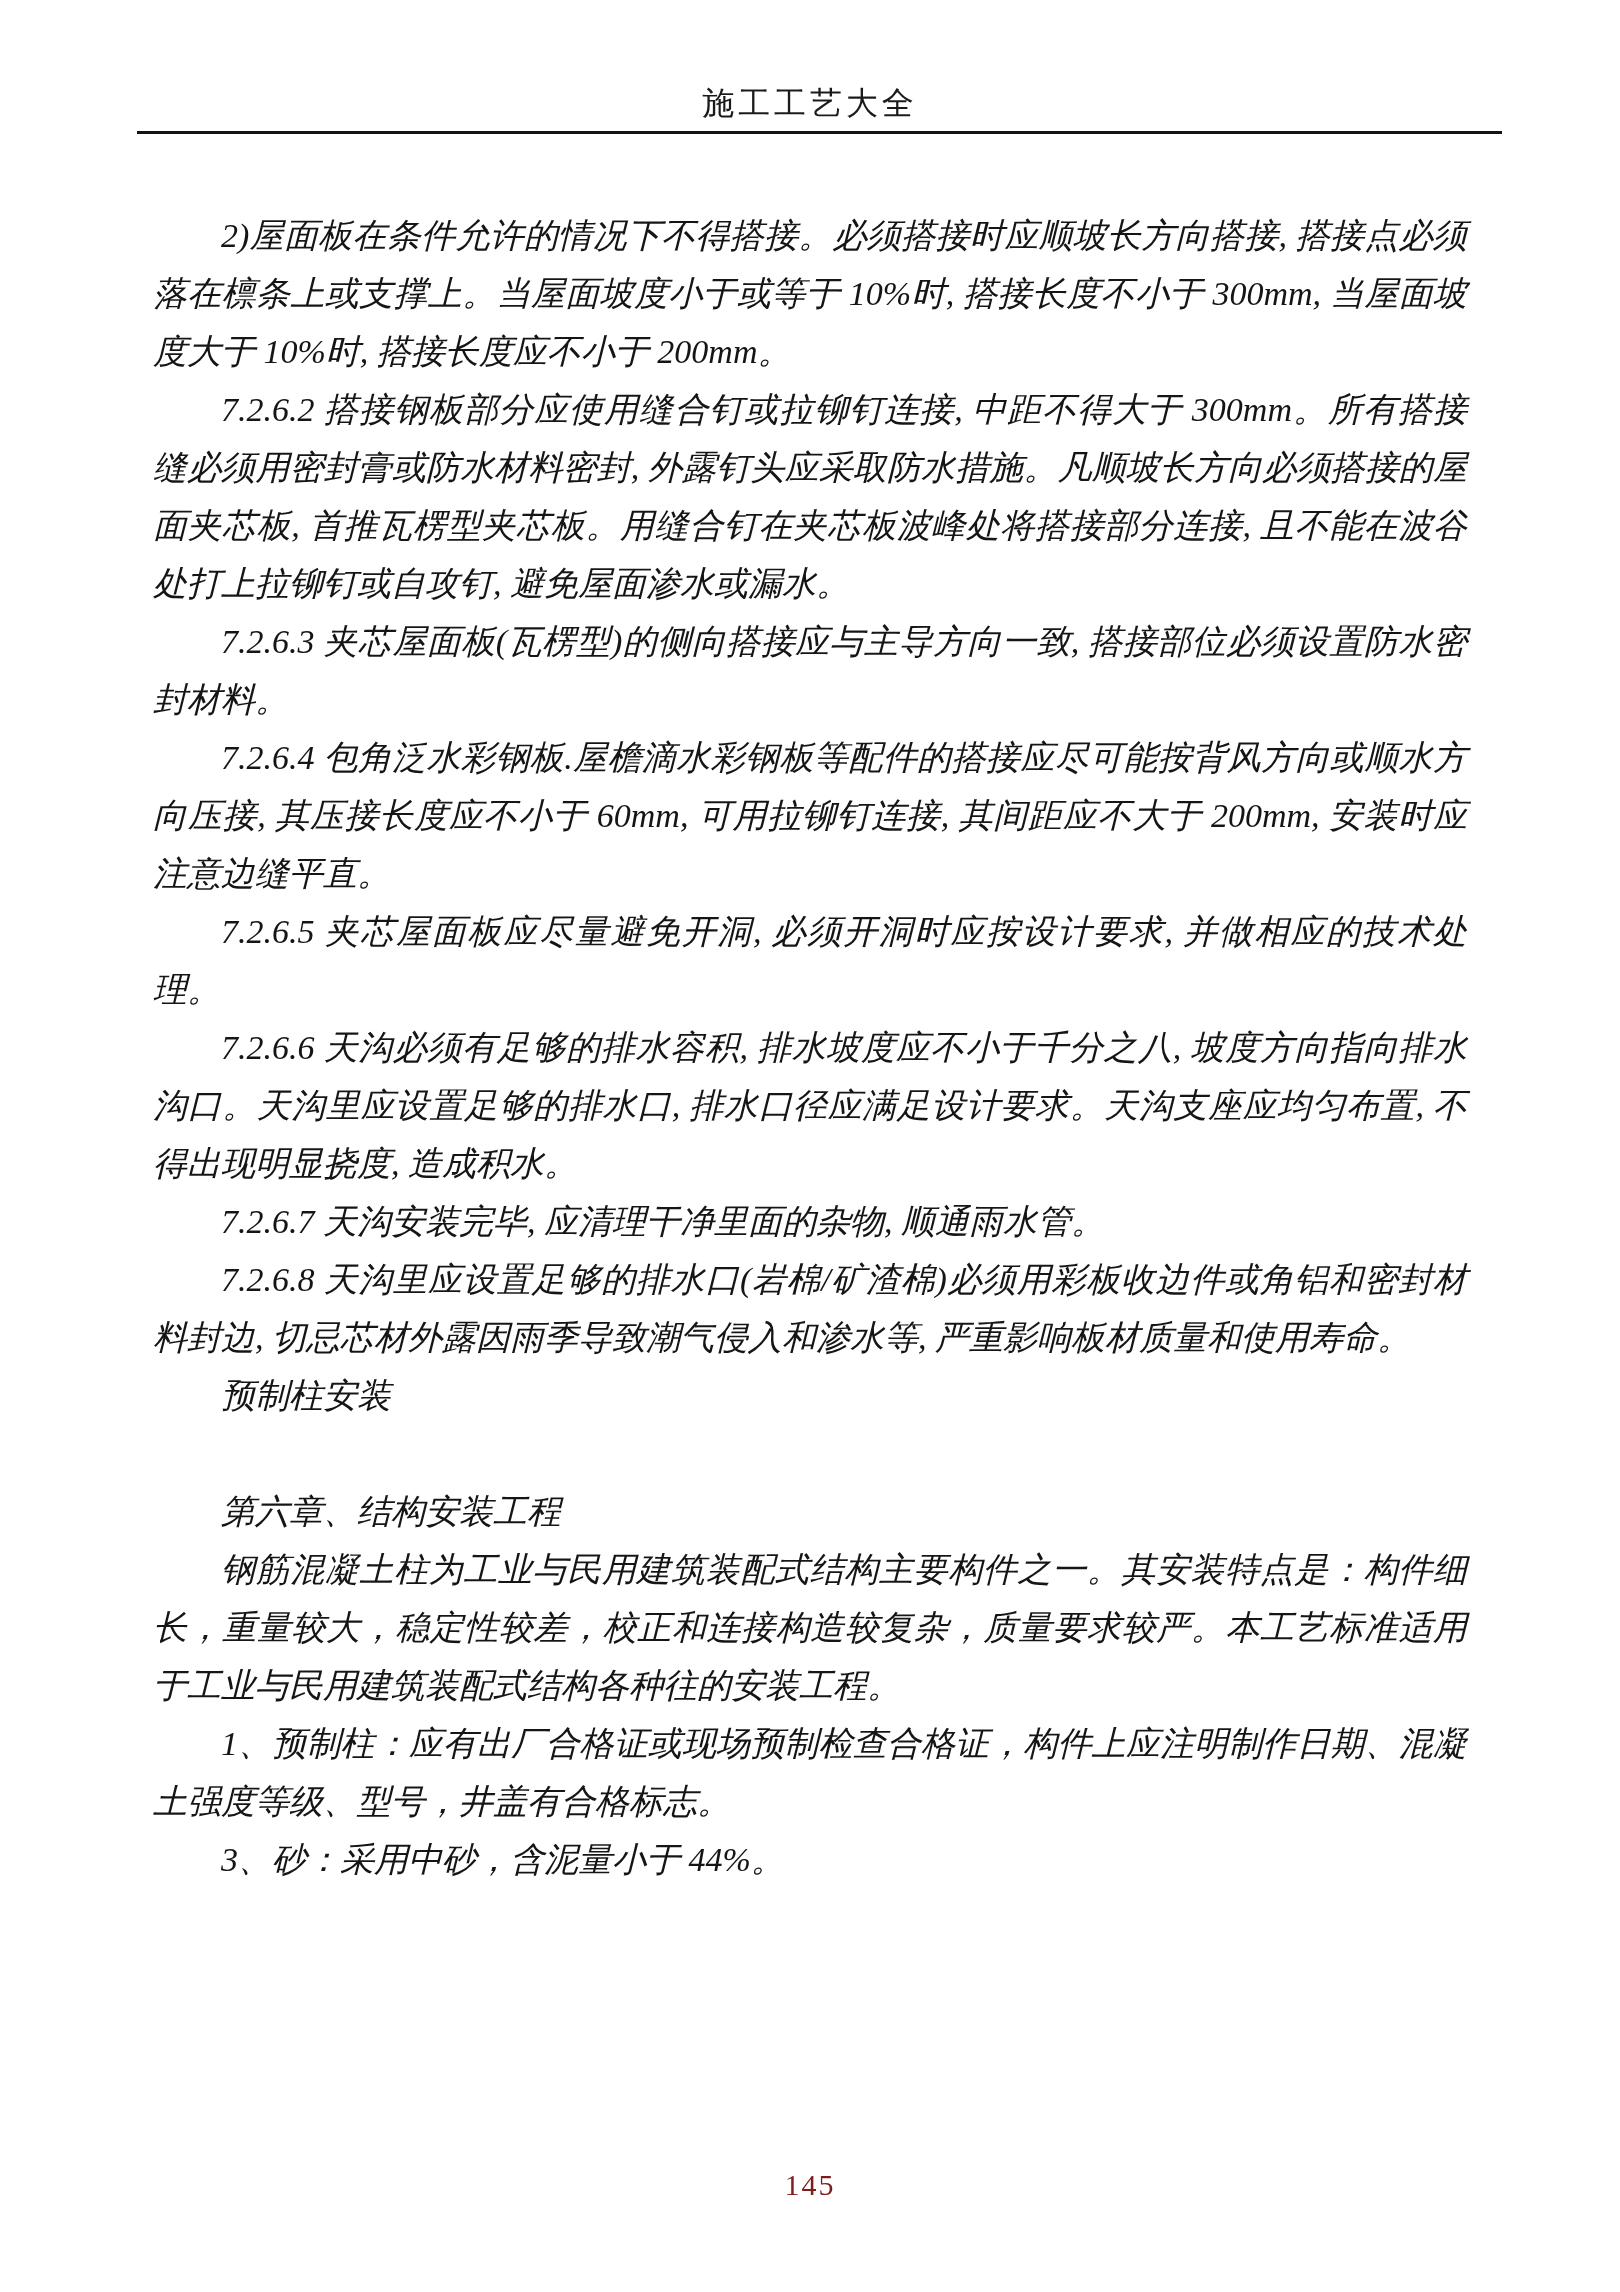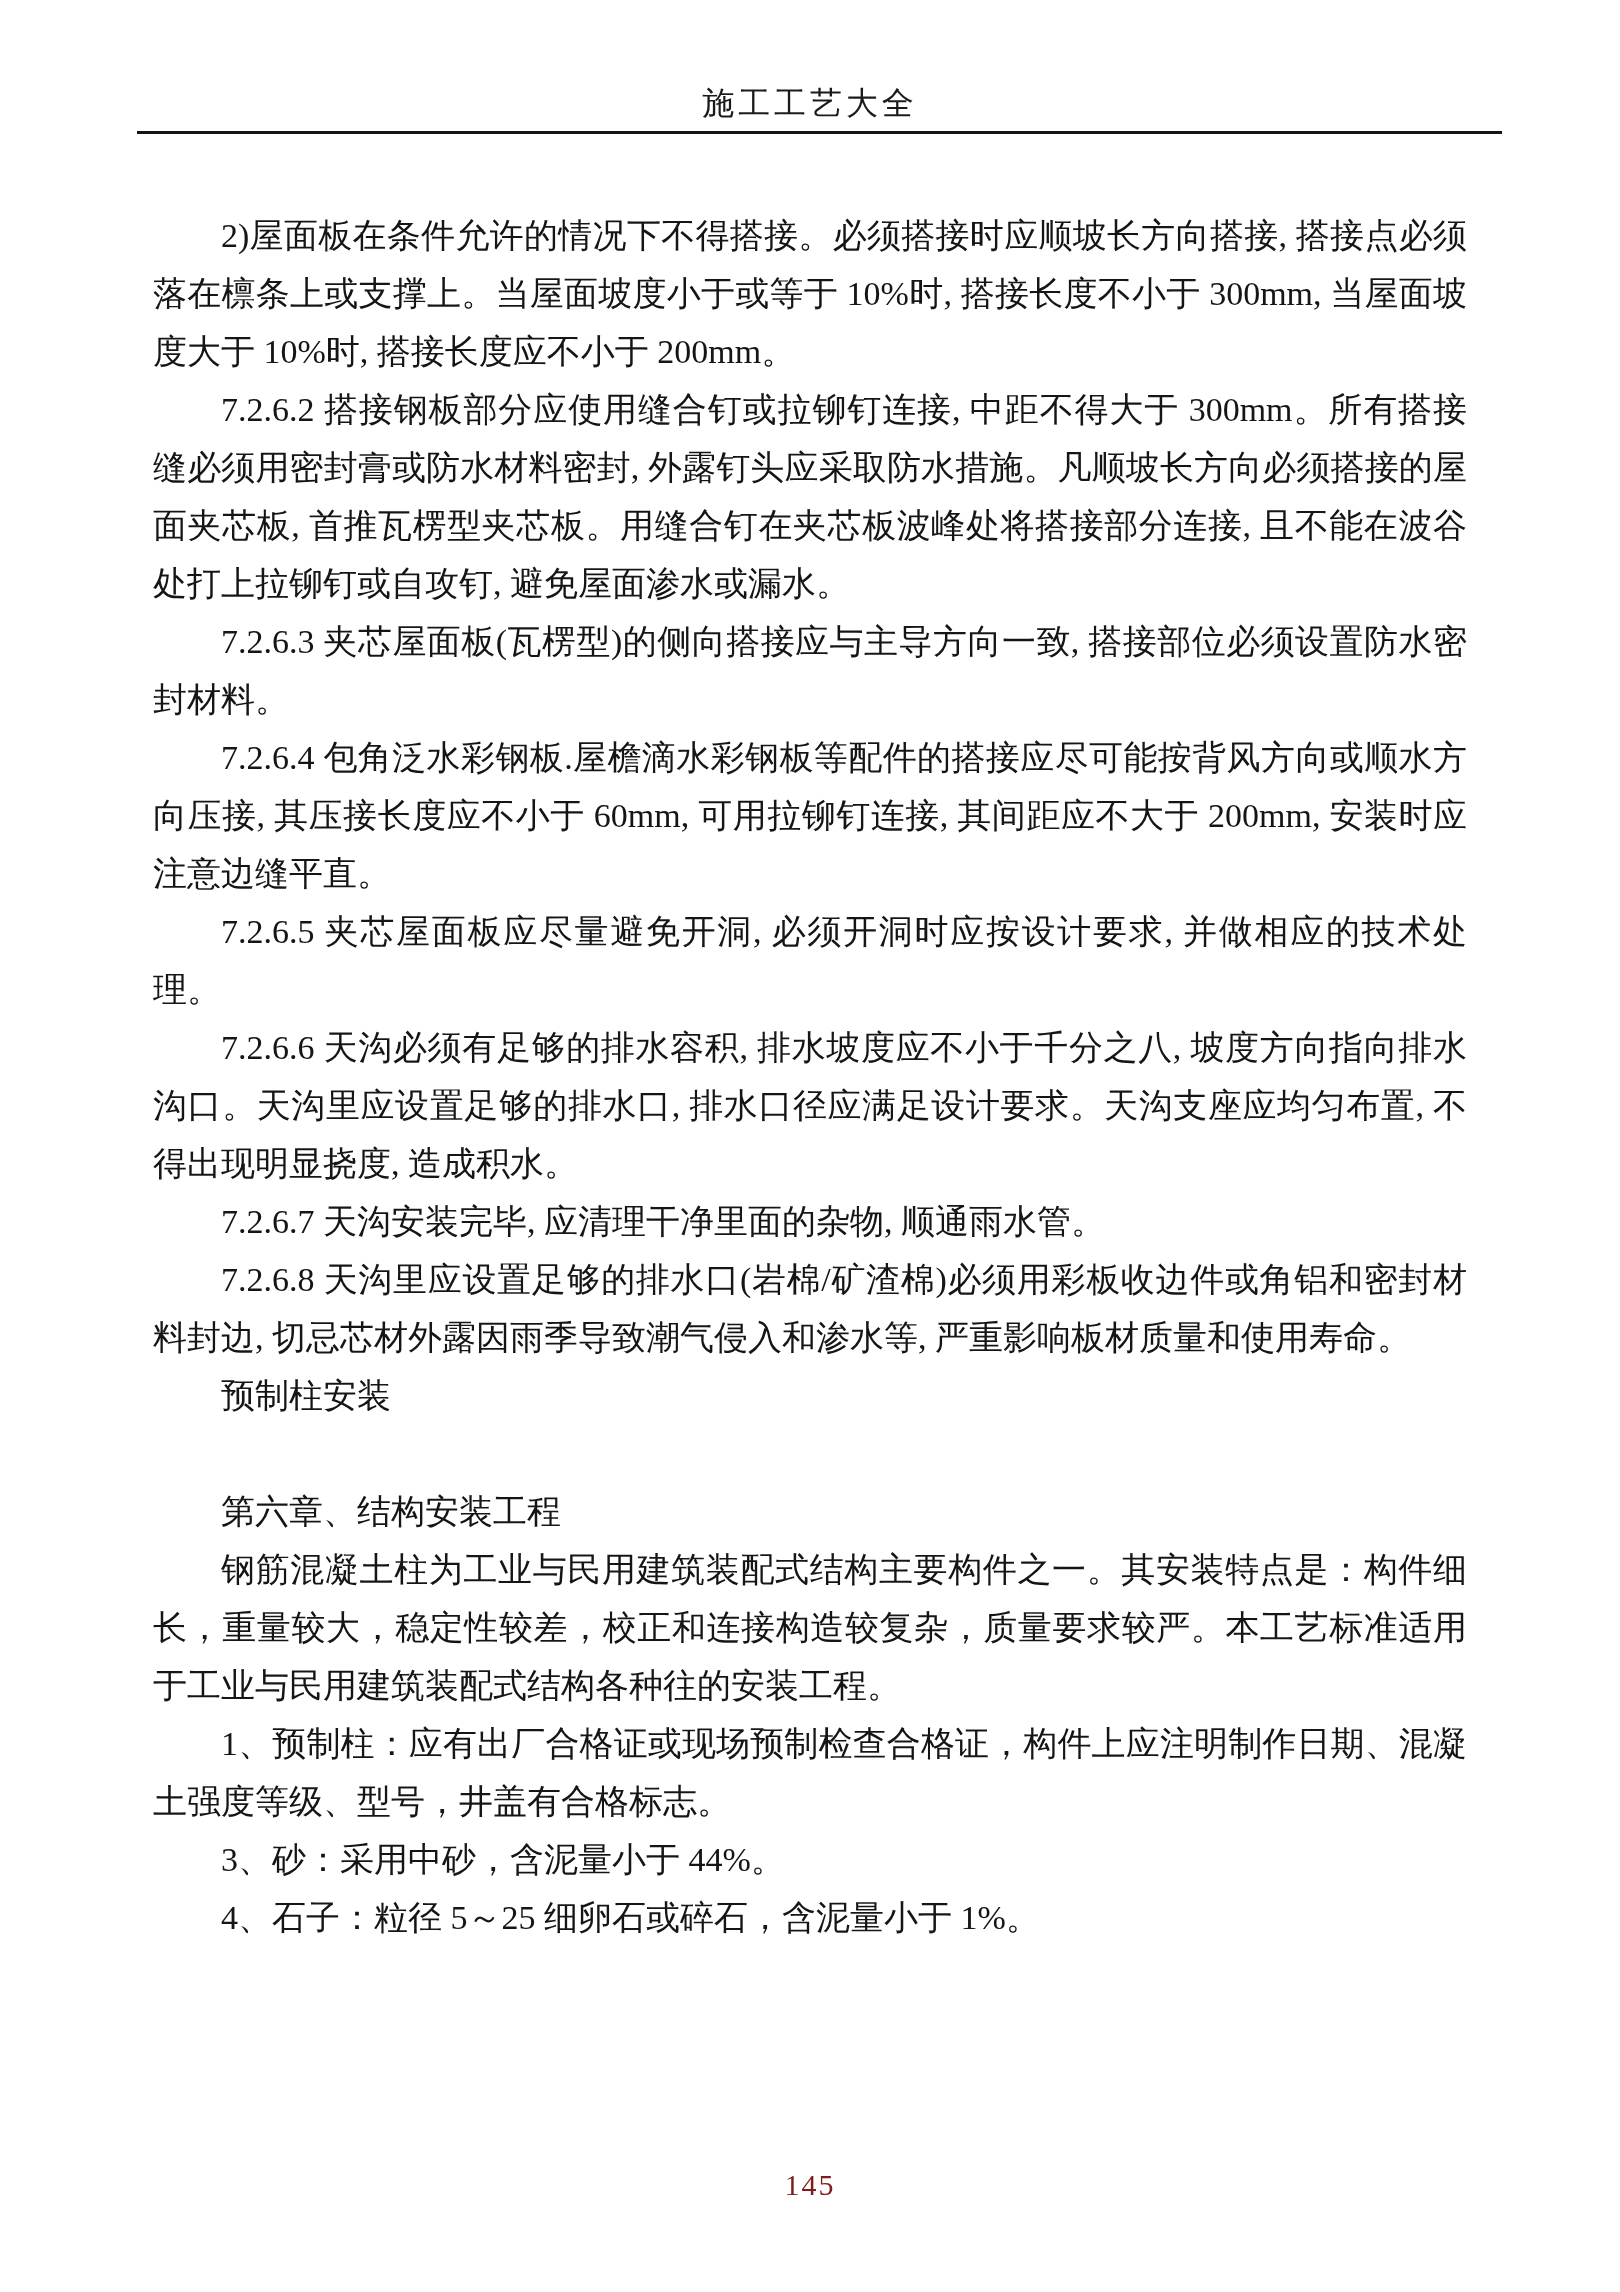--- a/index.html
+++ b/index.html
@@ -36,20 +36,21 @@
     margin: 73px 153px 0 153px;
     font-size: 34px;
     line-height: 58px;
     text-align: justify;
     text-justify: inter-ideograph;
     word-break: break-all;
   }
   .para {
     margin: 0;
     text-indent: 2em;
+    font-style: italic;
   }
   .section-gap {
     margin-top: 58px;
   }
   .page-footer {
     position: absolute;
     top: 2168px;
     left: 0;
     width: 100%;
     text-align: center;
@@ -78,21 +79,20 @@
       <p class="para">7.2.6.4 包角泛水彩钢板.屋檐滴水彩钢板等配件的搭接应尽可能按背风方向或顺水方向压接, 其压接长度应不小于 60mm, 可用拉铆钉连接, 其间距应不大于 200mm, 安装时应注意边缝平直。</p>
       <p class="para">7.2.6.5 夹芯屋面板应尽量避免开洞, 必须开洞时应按设计要求, 并做相应的技术处理。</p>
       <p class="para">7.2.6.6 天沟必须有足够的排水容积, 排水坡度应不小于千分之八, 坡度方向指向排水沟口。天沟里应设置足够的排水口, 排水口径应满足设计要求。天沟支座应均匀布置, 不得出现明显挠度, 造成积水。</p>
       <p class="para">7.2.6.7 天沟安装完毕, 应清理干净里面的杂物, 顺通雨水管。</p>
       <p class="para">7.2.6.8 天沟里应设置足够的排水口(岩棉/矿渣棉)必须用彩板收边件或角铝和密封材料封边, 切忌芯材外露因雨季导致潮气侵入和渗水等, 严重影响板材质量和使用寿命。</p>
       <p class="para">预制柱安装</p>
       <p class="para section-gap">第六章、结构安装工程</p>
       <p class="para">钢筋混凝土柱为工业与民用建筑装配式结构主要构件之一。其安装特点是：构件细长，重量较大，稳定性较差，校正和连接构造较复杂，质量要求较严。本工艺标准适用于工业与民用建筑装配式结构各种往的安装工程。</p>
       <p class="para">1、预制柱：应有出厂合格证或现场预制检查合格证，构件上应注明制作日期、混凝土强度等级、型号，井盖有合格标志。</p>
       <p class="para">3、砂：采用中砂，含泥量小于 44%。</p>
-      <p class="para">4、石子：粒径 5～25 细卵石或碎石，含泥量小于 1%。</p>
     </main>
 
   <footer class="page-footer">
     <div class="page-number">145</div>
   </footer>
 
 </div>
 
 
 </body></html>

